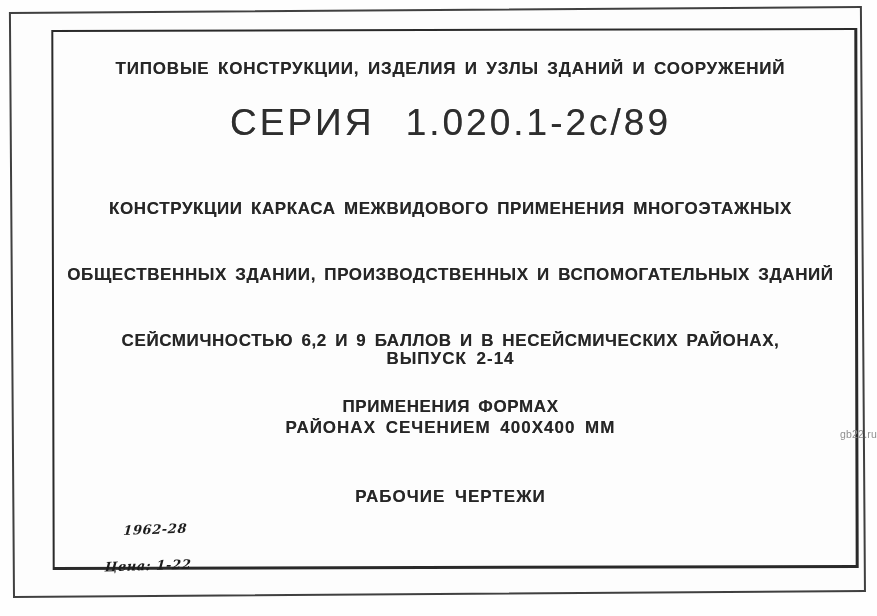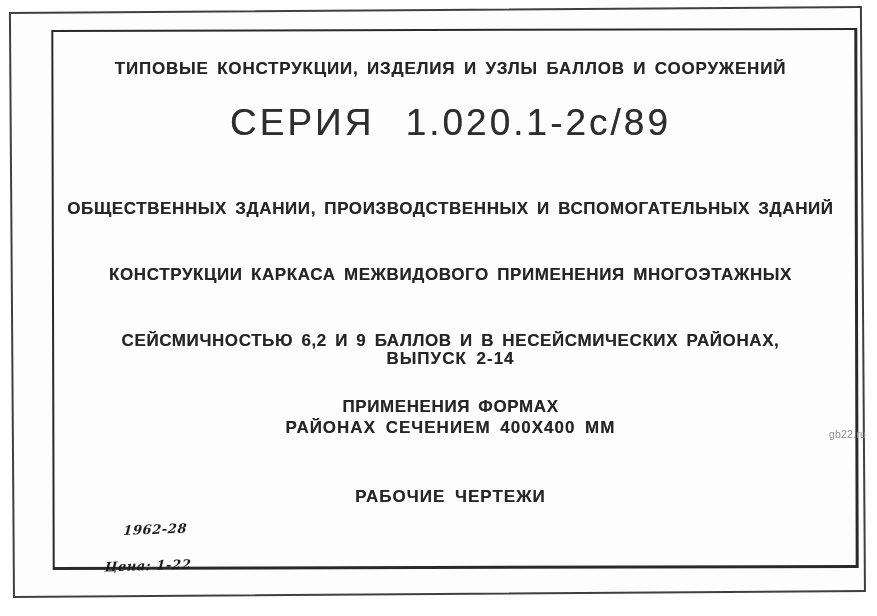--- a/index.html
+++ b/index.html
@@ -95,38 +95,38 @@
     white-space: pre;
   }
   .handwritten .hw-line1 { margin-left: 16px; }
   .watermark {
     position: absolute;
     right: 0px;
     top: 428px;
     font-size: 10.5px;
     color: #8f8f8f;
     letter-spacing: 0.2px;
-    padding-right: 11px;
+    padding-right: 0;
   }
 </style>
 </head>
 <body>
 
 <div class="stage">
 
   <div class="outer-frame"></div>
   <div class="inner-frame"></div>
 
-  <div class="txt header-line">ТИПОВЫЕ КОНСТРУКЦИИ, ИЗДЕЛИЯ И УЗЛЫ БАЛЛОВ И СООРУЖЕНИЙ</div>
+  <div class="txt header-line">ТИПОВЫЕ КОНСТРУКЦИИ, ИЗДЕЛИЯ И УЗЛЫ ЗДАНИЙ И СООРУЖЕНИЙ</div>
 
   <div class="txt series-line">СЕРИЯ 1.020.1-2с/89</div>
 
   <div class="txt descr-block">
+    <div>КОНСТРУКЦИИ КАРКАСА МЕЖВИДОВОГО ПРИМЕНЕНИЯ МНОГОЭТАЖНЫХ</div>
     <div>ОБЩЕСТВЕННЫХ ЗДАНИИ, ПРОИЗВОДСТВЕННЫХ И ВСПОМОГАТЕЛЬНЫХ ЗДАНИЙ</div>
-    <div>КОНСТРУКЦИИ КАРКАСА МЕЖВИДОВОГО ПРИМЕНЕНИЯ МНОГОЭТАЖНЫХ</div>
     <div>СЕЙСМИЧНОСТЬЮ 6,2 И 9 БАЛЛОВ И В НЕСЕЙСМИЧЕСКИХ РАЙОНАХ,</div>
     <div>ПРИМЕНЕНИЯ ФОРМАХ</div>
   </div>
 
   <div class="txt issue-block">
     <div>ВЫПУСК 2-14</div>
     <div>РАЙОНАХ СЕЧЕНИЕМ 400Х400 ММ</div>
     <div>РАБОЧИЕ ЧЕРТЕЖИ</div>
   </div>
 

